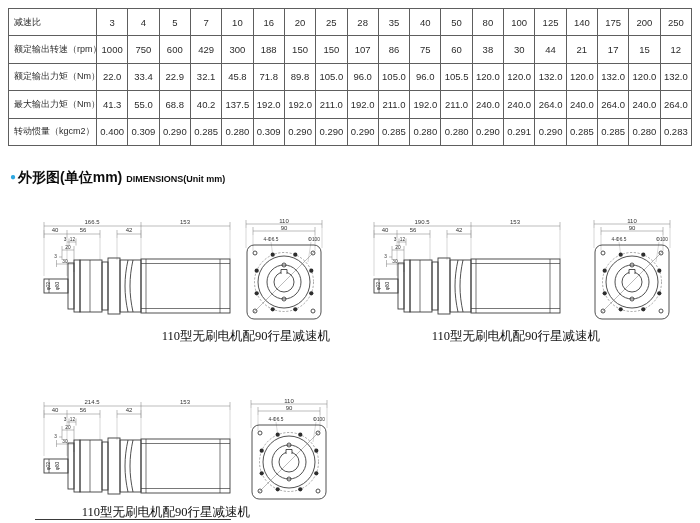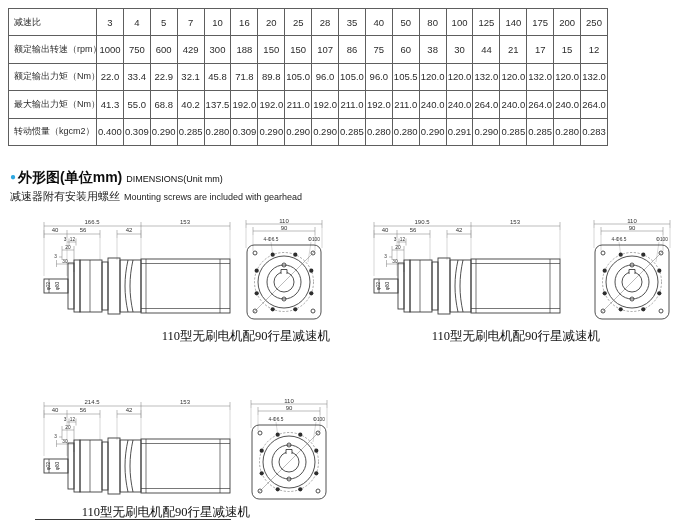--- a/index.html
+++ b/index.html
@@ -1,30 +1,30 @@
 <!DOCTYPE html>
 <html><head>
 <meta charset="utf-8">
 <style>
   html,body{margin:0;padding:0;background:#fff;}
   #page{position:relative;width:700px;height:523px;background:#ffffff;overflow:hidden;
         font-family:"Liberation Sans",sans-serif;}
 
   
-  table.spec{position:absolute;left:8px;top:8px;width:600px;border-collapse:collapse;
+  table.spec{position:absolute;left:8px;top:8px;width:684px;border-collapse:collapse;
              table-layout:fixed;color:#2b2b2b;}
   table.spec td{border:1px solid #5e5e5e;height:26.4px;text-align:center;padding:0;
                 font-size:9.5px;white-space:nowrap;overflow:hidden;}
   table.spec td.lbl{text-align:left;padding-left:5px;font-size:9px;}
 
   
   .sec-title{position:absolute;left:10px;top:168px;color:#0d0d0d;white-space:nowrap;}
   .sec-title .bullet{color:#2ea7e0;font-size:10px;vertical-align:2px;margin-right:2px;}
   .sec-title .zh{font-size:14px;font-weight:bold;}
-  .sec-title .en{font-size:9px;font-weight:normal;margin-left:4px;}
+  .sec-title .en{font-size:9px;font-weight:bold;margin-left:4px;}
   .sec-sub{position:absolute;left:10px;top:189px;font-size:11px;color:#1c1c1c;white-space:nowrap;}
   .sec-sub .en2{font-size:9px;margin-left:4px;}
 
   
   svg.draw{position:absolute;}
   .dim line{stroke:#7a7a7a;stroke-width:.5;}
   .ext line{stroke:#9a9a9a;stroke-width:.4;}
   .body rect,.body circle,.body path{fill:none;stroke:#3d3d3d;stroke-width:.9;}
   .body line{stroke:#3d3d3d;stroke-width:.7;}
   .body .dash{stroke-dasharray:2.2,1.6;stroke-width:.5;stroke:#555;}
@@ -156,23 +156,20 @@
           <td>0.285</td>
           <td>0.285</td>
           <td>0.280</td>
           <td>0.283</td>
         </tr>
       </tbody>
   </table>
 
   <div class="sec-title">
     <span class="bullet">●</span><span class="zh">外形图(单位mm)</span><span class="en">DIMENSIONS(Unit mm)</span>
-  </div>
-  <div class="sec-sub">
-    <span>减速器附有安装用螺丝</span><span class="en2">Mounting screws are included with gearhead</span>
   </div>
 
   <svg width="0" height="0" style="position:absolute">
     <defs>
       <g id="side-geom">
         <g class="dim">
           <line x1="16" y1="8" x2="202" y2="8"></line>
           <line x1="16" y1="4" x2="16" y2="12"></line>
             <line x1="113" y1="4" x2="113" y2="12"></line>
             <line x1="202" y1="4" x2="202" y2="12"></line>

